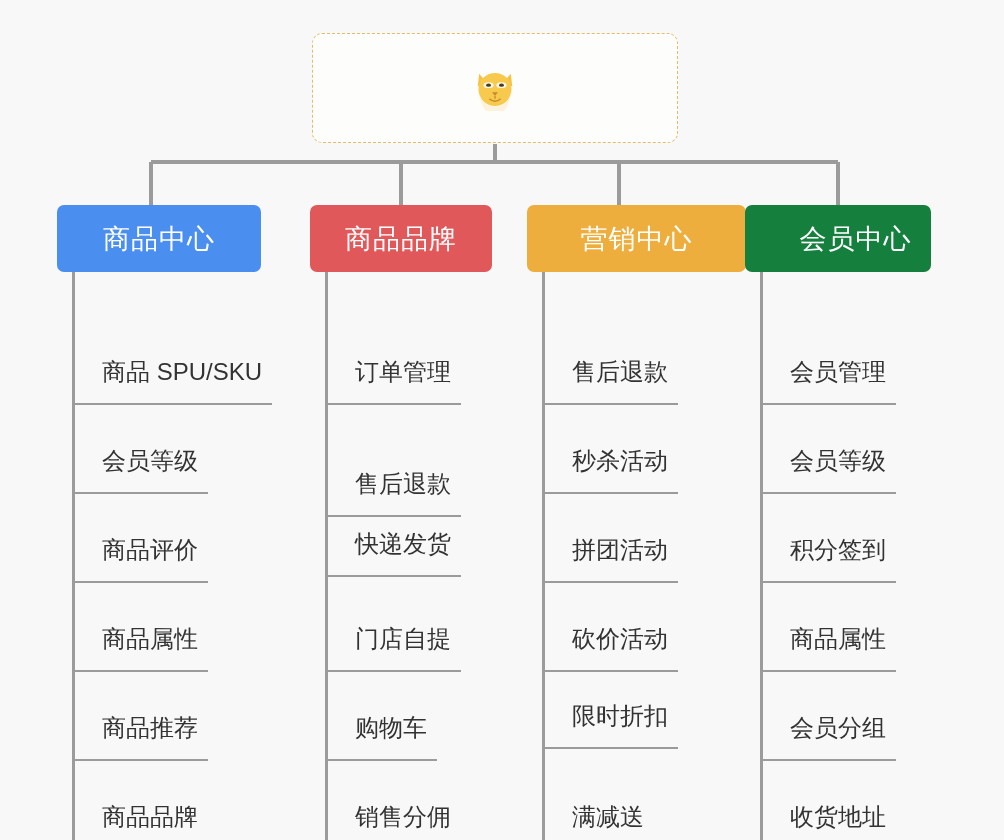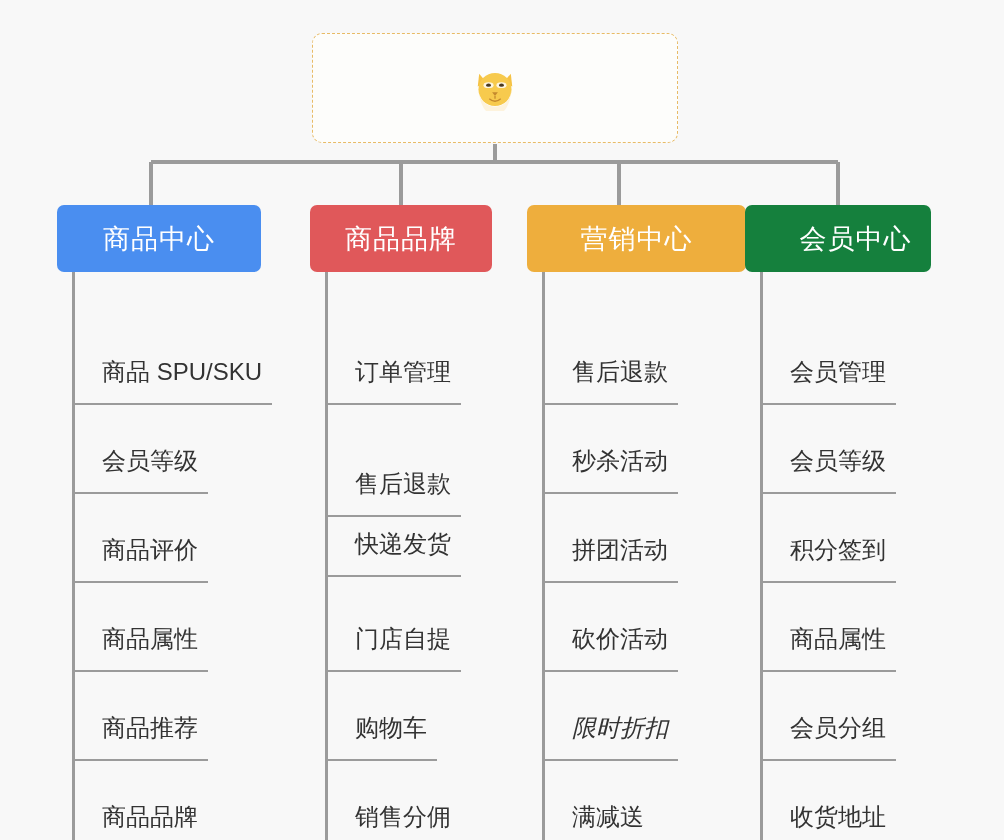--- a/index.html
+++ b/index.html
@@ -204,21 +204,21 @@
         </div>
       <div class="leaf" style="top:133px;">
           <span class="leaf-label">秒杀活动</span>
         </div>
       <div class="leaf" style="top:222px;">
           <span class="leaf-label">拼团活动</span>
         </div>
       <div class="leaf" style="top:311px;">
           <span class="leaf-label">砍价活动</span>
         </div>
-      <div class="leaf" style="top:400px;font-style:italic;">
+      <div class="leaf" style="top:388px;">
           <span class="leaf-label">限时折扣</span>
         </div>
       <div class="leaf" style="top:489px;">
           <span class="leaf-label">满减送</span>
         </div>
     </div>
   </div>
 
   <div class="branch branch-4">
     <div class="branch-header">会员中心</div>

